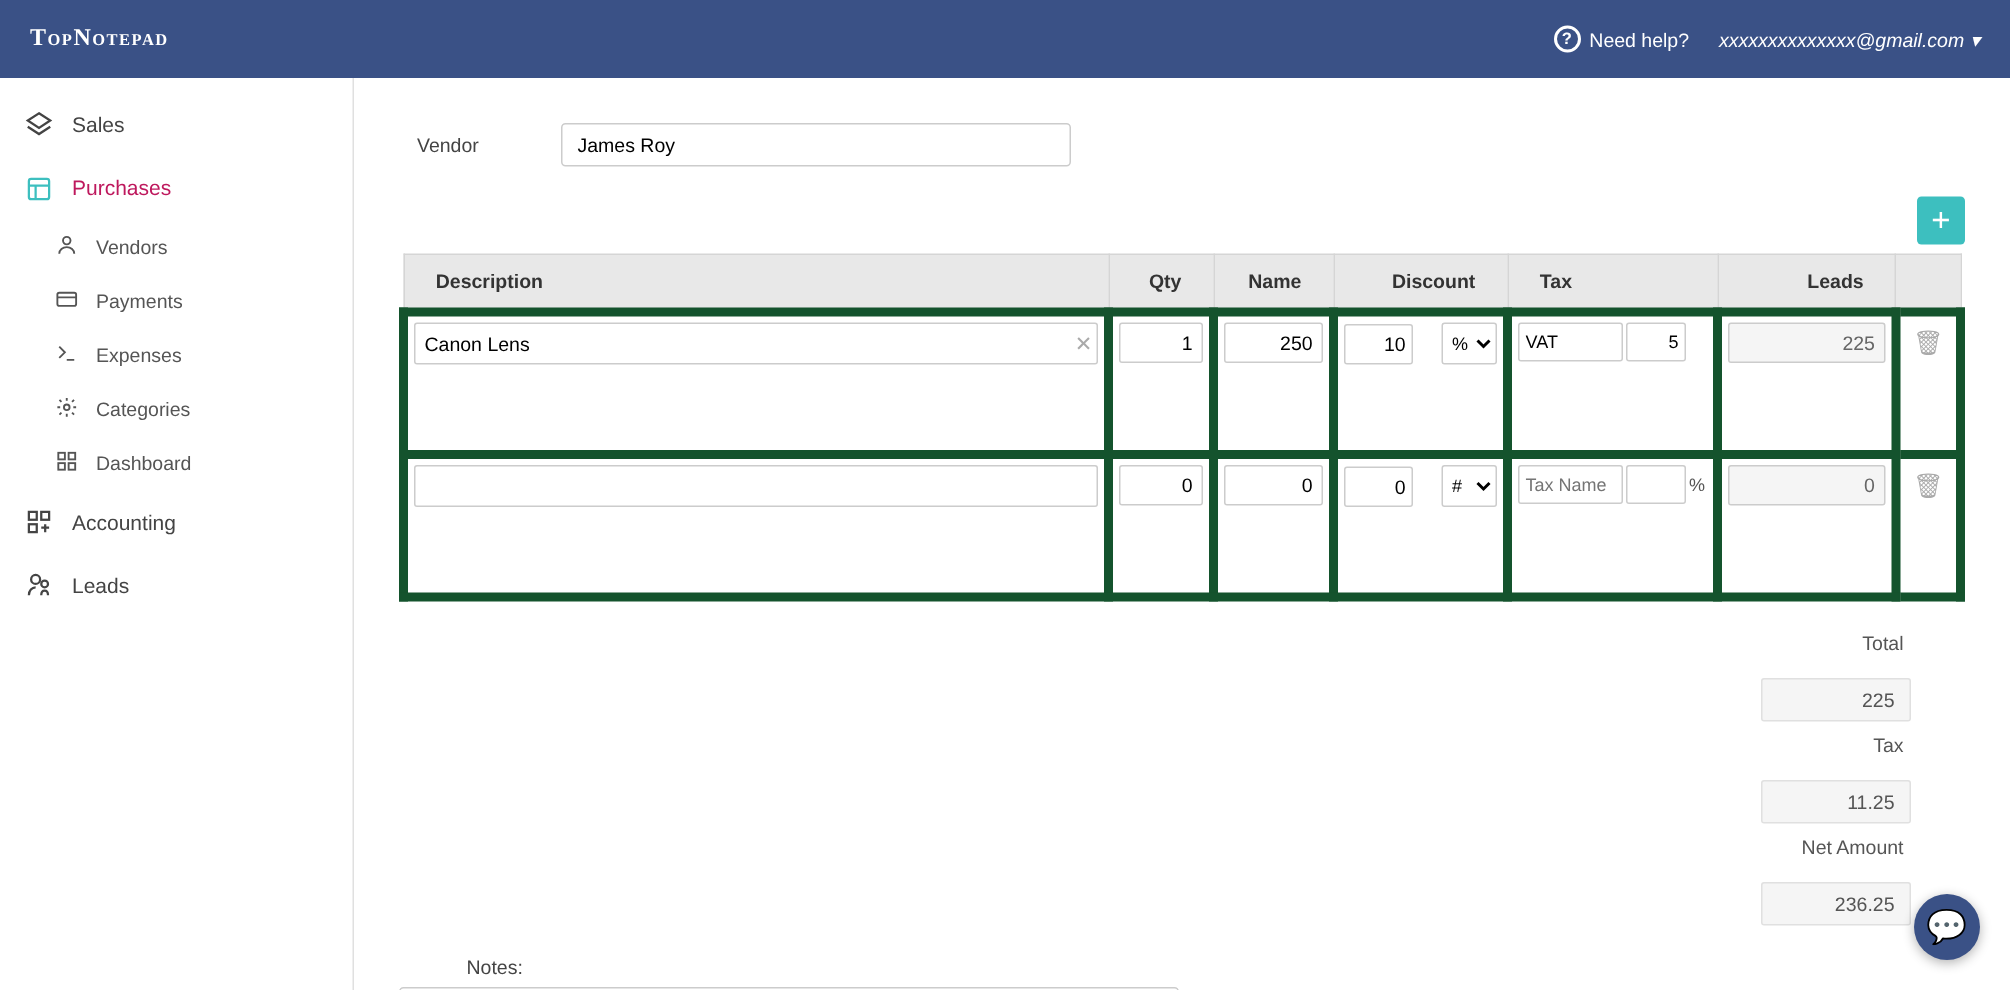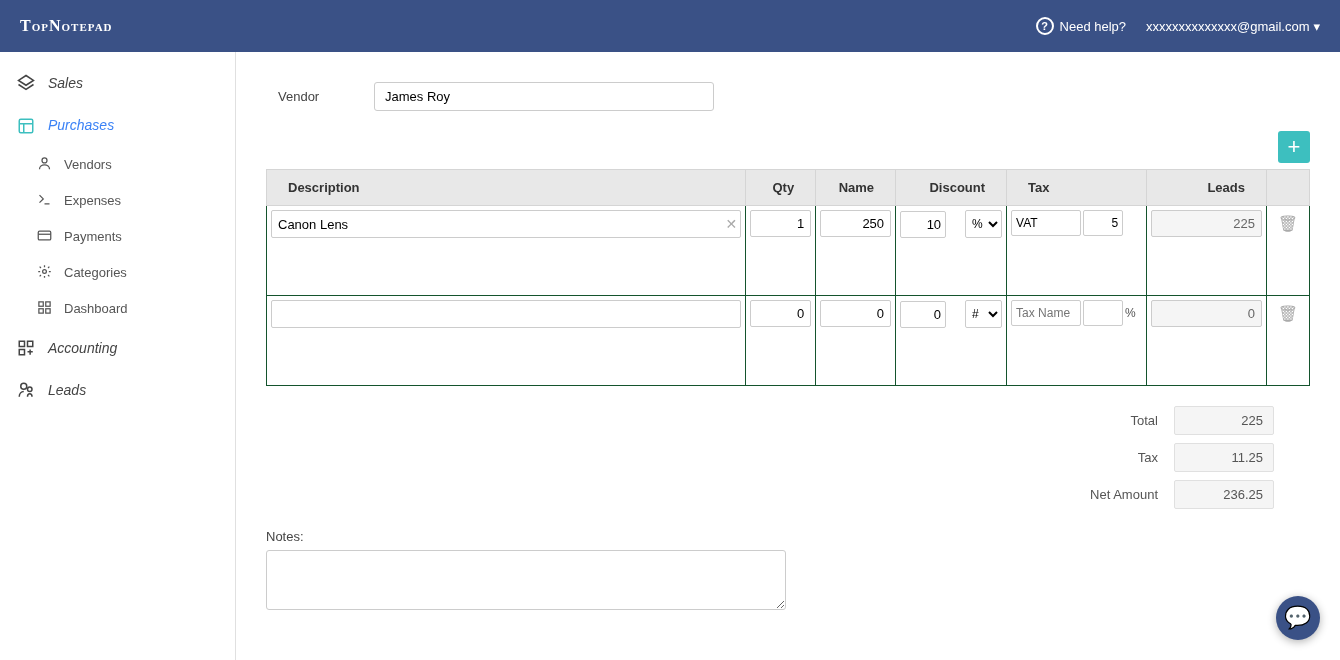--- a/index.html
+++ b/index.html
@@ -43,20 +43,21 @@
       border: 2px solid white;
       display: flex; align-items: center; justify-content: center;
       font-size: 11px; font-weight: bold;
     }
     .header-user {
       color: white;
       display: flex;
       align-items: flex-end;
       gap: 4px;
       cursor: pointer;
+      font-style: italic;
     }
 
     
     .main-layout {
       display: flex;
       flex: 1;
       overflow: hidden;
     }
 
     
@@ -70,21 +71,20 @@
     }
     .sidebar-section-header {
       display: flex;
       align-items: center;
       gap: 12px;
       padding: 12px 16px;
       font-size: 14px;
       color: #444;
       font-weight: 500;
       cursor: pointer;
-      font-style: italic;
     }
     .sidebar-section-header.active {
       color: #3dbfbf;
     }
     .sidebar-icon {
       width: 20px;
       text-align: center;
       color: inherit;
     }
     .sidebar-sub-item {
@@ -182,21 +182,21 @@
       background: #e8e8e8;
       padding: 10px 21px;
       text-align: left;
       font-size: 13px;
       font-weight: 600;
       color: #333;
       border: 1px solid #d5d5d5;
     }
     .line-table td {
       padding: 4px 4px;
-      border: 1px solid #14532d;
+      border: 6px solid #14532d;
       vertical-align: top;
     }
     .line-table th.right, .line-table td.right { text-align: right; }
 
     .td-desc {
       width: 480px;
     }
     .td-qty { width: 70px; }
     .td-price { width: 80px; }
     .td-discount { width: 100px; }
@@ -316,20 +316,21 @@
       flex-direction: column;
       align-items: flex-end;
       gap: 8px;
       margin-bottom: 20px;
       padding-right: 36px;
     }
     .totals-row {
       display: flex;
       align-items: center;
       gap: 16px;
+      flex-direction: column;
     }
     .totals-label {
       font-size: 13px;
       color: #555;
       font-weight: 500;
       width: 90px;
       text-align: right;
     }
     .totals-value {
       background: #f5f5f5;
@@ -342,20 +343,21 @@
       color: #555;
     }
 
     
     .notes-section { margin-top: 10px; }
     .notes-label {
       font-size: 13px;
       color: #444;
       font-weight: 500;
       margin-bottom: 6px;
+      margin-left: 45px;
     }
     .notes-textarea {
       width: 520px;
       height: 60px;
       border: 1px solid #ccc;
       border-radius: 3px;
       padding: 6px 8px;
       font-size: 13px;
       resize: vertical;
       outline: none;
@@ -415,49 +417,49 @@
     </div>
 
     <div class="sidebar-section-header active">
       <div class="sidebar-icon">
         <svg class="icon-svg" viewBox="0 0 24 24" fill="none" stroke="#3dbfbf" stroke-width="2">
           <rect x="3" y="3" width="18" height="18" rx="2"></rect>
           <path d="M3 9h18"></path>
           <path d="M9 21V9"></path>
         </svg>
       </div>
-      <span style="color:#3b82f6">Purchases</span>
+      <span style="color:#be185d">Purchases</span>
     </div>
 
     <div class="sidebar-sub-item">
       <div class="sidebar-sub-icon">
         <svg width="15" height="15" viewBox="0 0 24 24" fill="none" stroke="currentColor" stroke-width="2">
           <circle cx="12" cy="7" r="4"></circle>
           <path d="M4 21c0-4 3.6-7 8-7s8 3 8 7"></path>
         </svg>
       </div>
       <span>Vendors</span>
     </div>
     <div class="sidebar-sub-item">
       <div class="sidebar-sub-icon">
         <svg width="15" height="15" viewBox="0 0 24 24" fill="none" stroke="currentColor" stroke-width="2">
-          <polyline points="4,17 10,11 4,5"></polyline>
-          <line x1="12" y1="19" x2="20" y2="19"></line>
-        </svg>
-      </div>
-      <span>Expenses</span>
+          <rect x="2" y="5" width="20" height="14" rx="2"></rect>
+          <line x1="2" y1="10" x2="22" y2="10"></line>
+        </svg>
+      </div>
+      <span>Payments</span>
     </div>
     <div class="sidebar-sub-item">
       <div class="sidebar-sub-icon">
         <svg width="15" height="15" viewBox="0 0 24 24" fill="none" stroke="currentColor" stroke-width="2">
-          <rect x="2" y="5" width="20" height="14" rx="2"></rect>
-          <line x1="2" y1="10" x2="22" y2="10"></line>
-        </svg>
-      </div>
-      <span>Payments</span>
+          <polyline points="4,17 10,11 4,5"></polyline>
+          <line x1="12" y1="19" x2="20" y2="19"></line>
+        </svg>
+      </div>
+      <span>Expenses</span>
     </div>
     <div class="sidebar-sub-item">
       <div class="sidebar-sub-icon">
         <svg width="15" height="15" viewBox="0 0 24 24" fill="none" stroke="currentColor" stroke-width="2">
           <circle cx="12" cy="12" r="3"></circle>
           <path d="M12 2v3M12 19v3M4.22 4.22l2.12 2.12M17.66 17.66l2.12 2.12M2 12h3M19 12h3M4.22 19.78l2.12-2.12M17.66 6.34l2.12-2.12"></path>
         </svg>
       </div>
       <span>Categories</span>
     </div>

